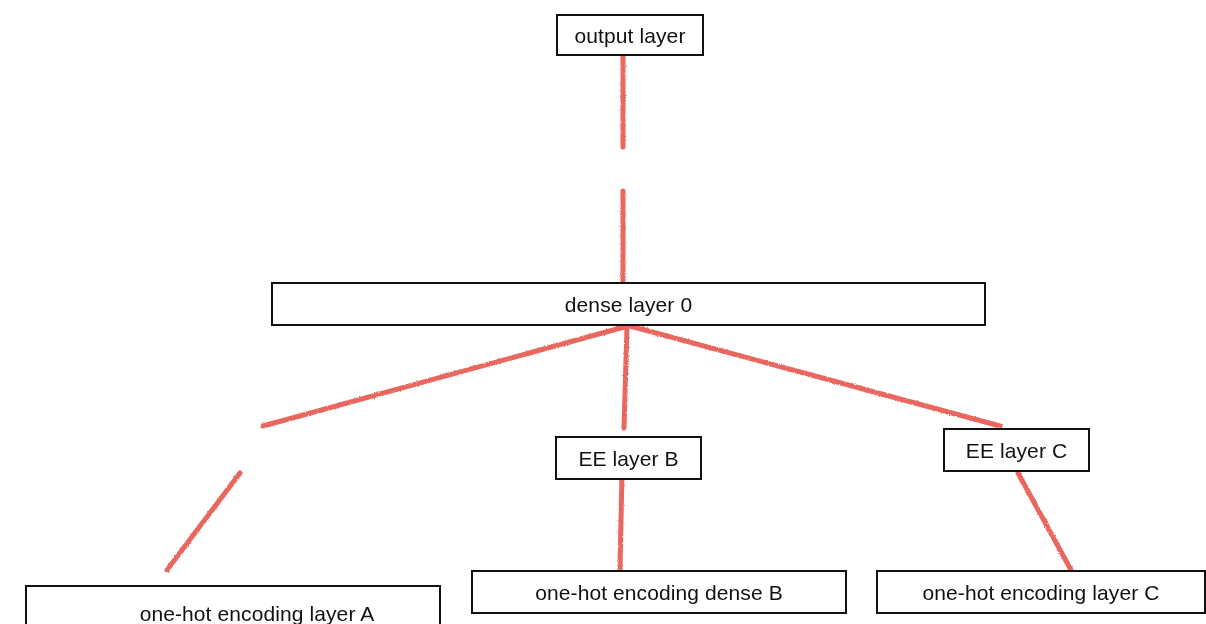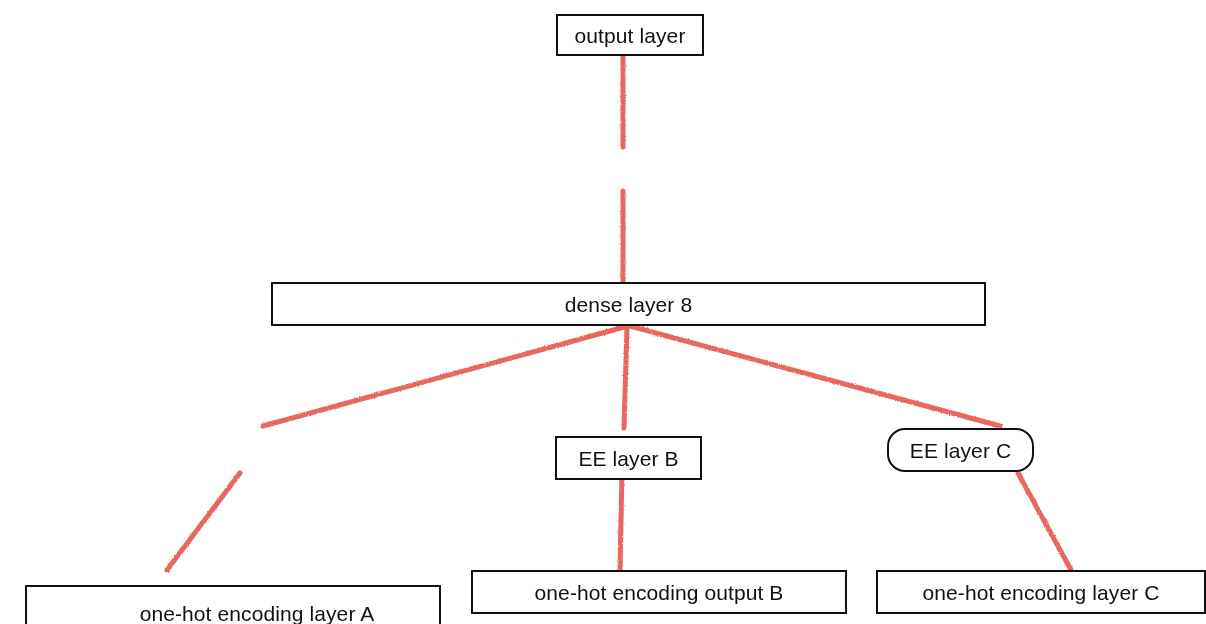--- a/index.html
+++ b/index.html
@@ -55,21 +55,21 @@
     transform: translateY(-0.5px);
   }
 
   
   .n-output        { left: 543px;  top: 14px;  width: 148px; height: 42px; }
   .n-dense1        { left: 258px;  top: 147px; width: 715px; height: 44px; }
   .n-dense0        { left: 258px;  top: 282px; width: 715px; height: 44px; }
 
   .n-ee-a          { left: 165px;  top: 428px; width: 147px; height: 44px; }
   .n-ee-b          { left: 542px;  top: 436px; width: 147px; height: 44px; }
-  .n-ee-c          { left: 874px;  top: 428px; width: 147px; height: 44px; border-radius: 18px; }
+  .n-ee-c          { left: 930px;  top: 428px; width: 147px; height: 44px; }
 
   .n-onehot-a      { left: 12px;   top: 585px; width: 416px; height: 56px; padding-left: 48px; }
   .n-onehot-b      { left: 458px;  top: 570px; width: 376px; height: 44px; }
   .n-onehot-c      { left: 863px;  top: 570px; width: 330px; height: 44px; justify-content: center; }
 </style>
 </head>
 <body>
 
 <div id="diagram">
 
@@ -91,37 +91,37 @@
       <line x1="1005" y1="473" x2="1058" y2="570"></line>
     </g>
   </svg>
 
   <div class="node n-output">
     <span class="node-label">output layer</span>
   </div>
 
 
   <div class="node n-dense0">
-    <span class="node-label">dense layer 8</span>
+    <span class="node-label">dense layer 0</span>
   </div>
 
 
   <div class="node n-ee-b">
     <span class="node-label">EE layer B</span>
   </div>
 
   <div class="node n-ee-c">
     <span class="node-label">EE layer C</span>
   </div>
 
   <div class="node n-onehot-a">
     <span class="node-label">one-hot encoding layer A</span>
   </div>
 
   <div class="node n-onehot-b">
-    <span class="node-label">one-hot encoding output B</span>
+    <span class="node-label">one-hot encoding dense B</span>
   </div>
 
   <div class="node n-onehot-c">
     <span class="node-label">one-hot encoding layer C</span>
   </div>
 
 </div>
 
 </body></html>

